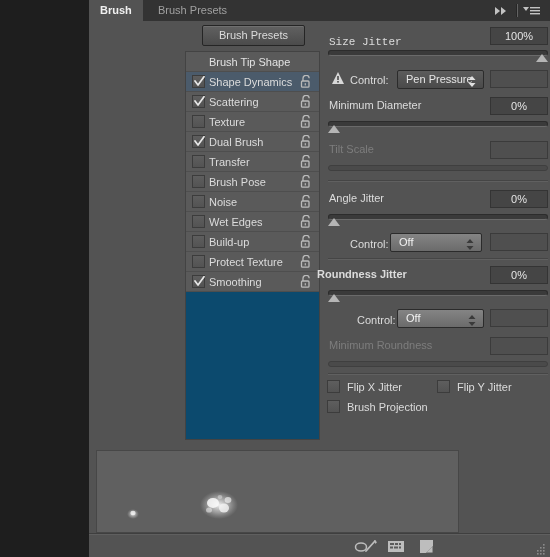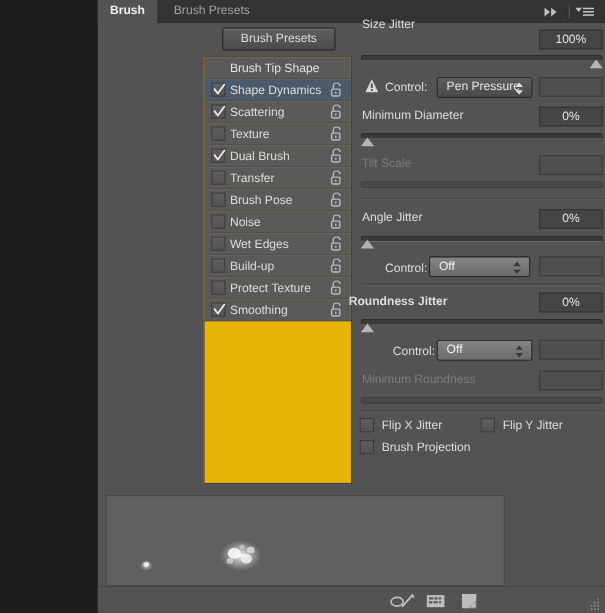--- a/index.html
+++ b/index.html
@@ -75,21 +75,21 @@
     color:#dcdcdc;
     font-size:11px;
     line-height:19px;
     text-align:center;
     cursor:default;
   }
 
   
   .optlist{
     position:absolute;left:96px;top:51px;width:135px;height:389px;
-    background:#eab308;
+    background:#0c4a6e;
     border:1px solid #434343;
     box-sizing:border-box;
   }
   .opt-header{
     position:relative;height:20px;line-height:20px;
     padding-left:23px;
     color:#e2e2e2;
     font-size:11px;
     border-bottom:1px solid #4e4e4e;
     background:#5a5a5a;
@@ -371,21 +371,21 @@
                   <path d="M3,6 L3,3.6 A3,3 0 0 1 9.2,3.2" fill="none" stroke="#b9b9b9" stroke-width="1.3"></path>
                   <rect x="1.5" y="6" width="7.5" height="6.2" rx="1" fill="none" stroke="#b9b9b9" stroke-width="1.3"></rect>
                   <rect x="4.7" y="8.2" width="1.2" height="2.2" fill="#b9b9b9"></rect>
                 </svg></div>
             </div>
           </div>
     </div>
 
     <div>
 
-      <div class="ctrl-label" style="left:240px;top:16px;">Size Jitter</div>
+      <div class="ctrl-label" style="left:240px;top:36px;font-family:Liberation Mono, monospace;">Size Jitter</div>
       <div class="numfield" style="left:401px;top:27px;">100%</div>
       <div class="slider" style="left:239px;top:50px;width:220px;">
         <div class="track"></div>
         <div class="knob" id="knob-size" style="left: 208px;"></div>
       </div>
 
       <div class="warn" style="left:243px;top:72px;">
         <svg width="12" height="12" viewBox="0 0 12 12">
           <path d="M6,0 L12,12 L0,12 Z" fill="#d8d8d8"></path>
           <rect x="5.2" y="4" width="1.6" height="4" fill="#4a4a4a"></rect>

